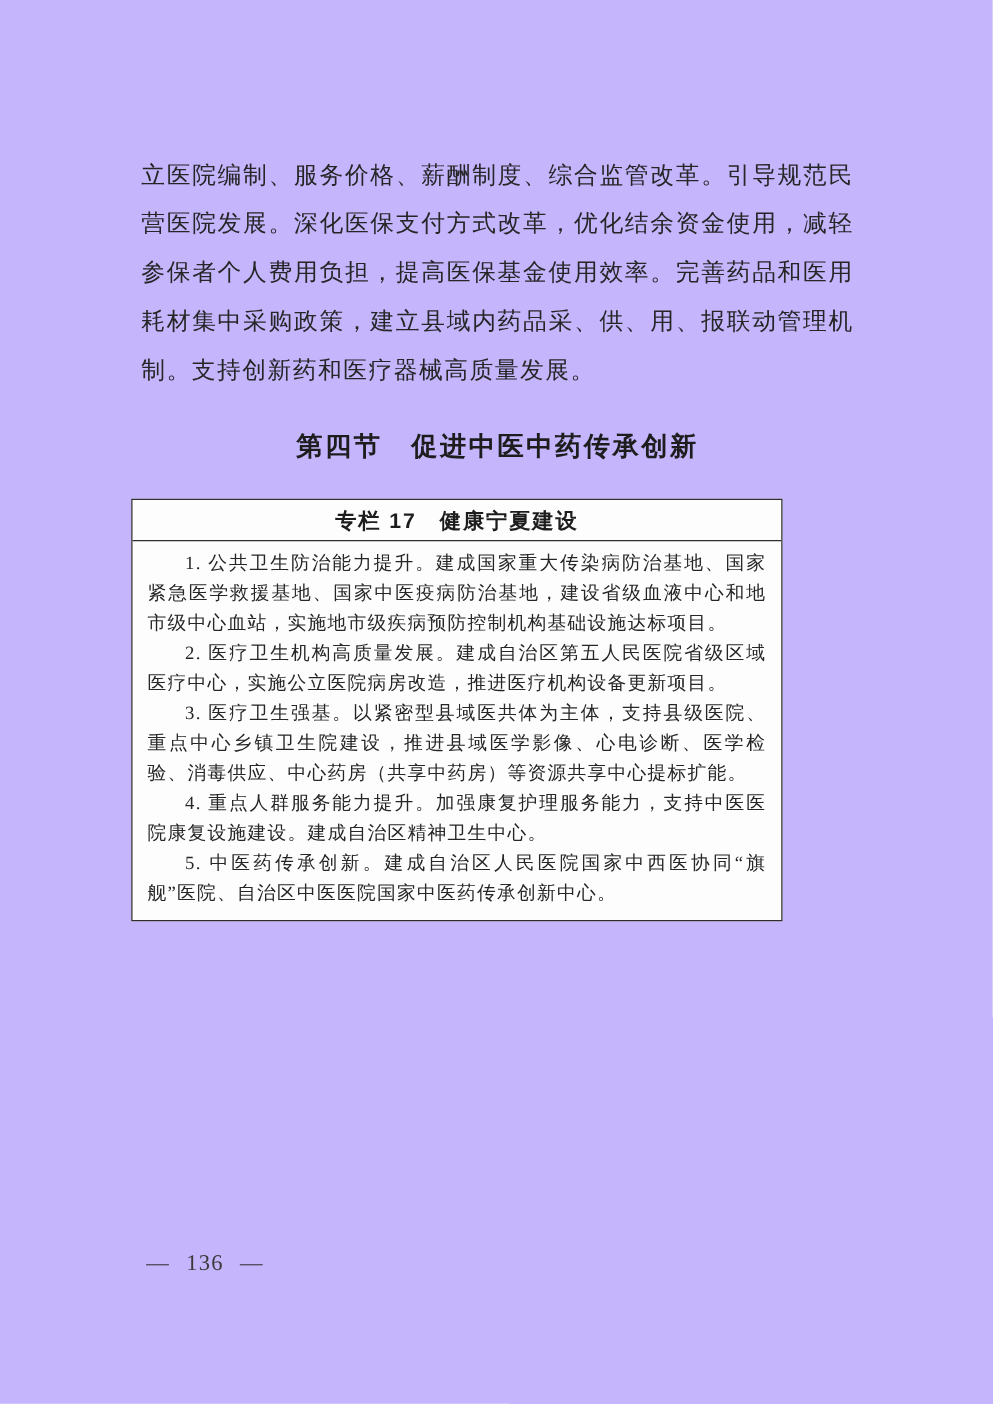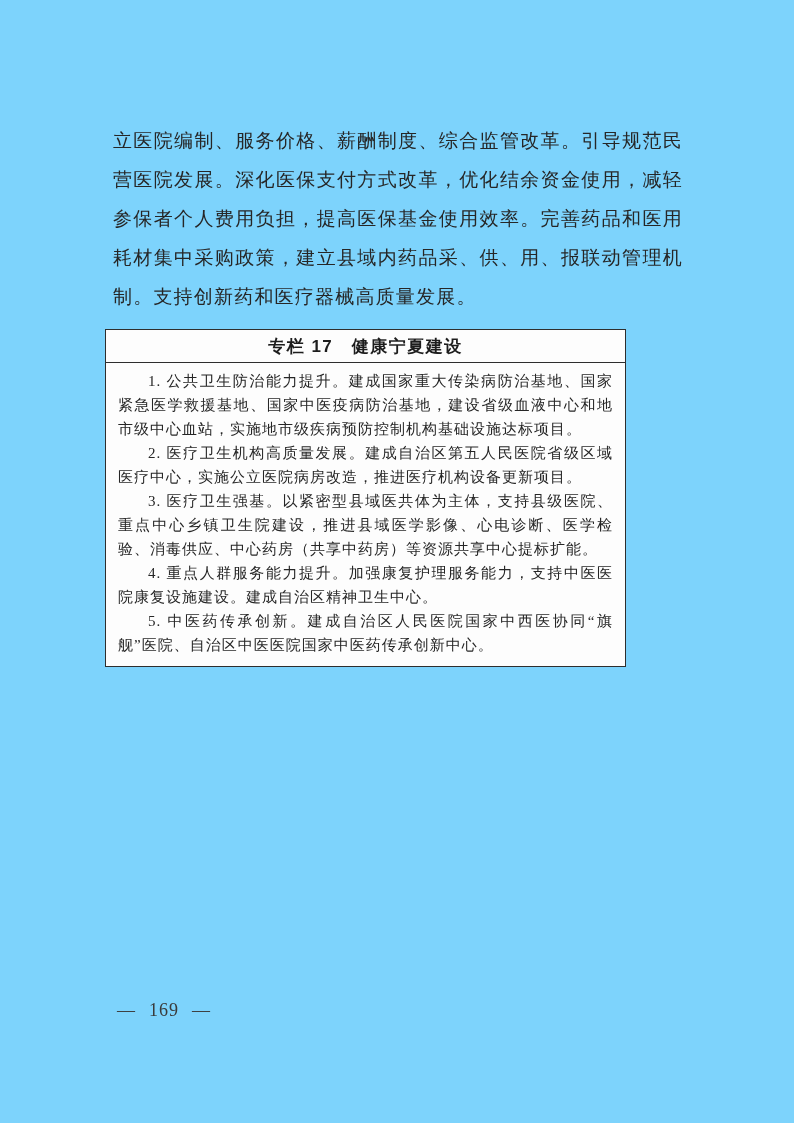--- a/index.html
+++ b/index.html
@@ -8,21 +8,21 @@
     width: 794px;
     height: 1123px;
     position: relative;
     font-family: "Liberation Serif", "DejaVu Serif", serif;
     color: #262626;
     overflow: hidden;
   }
   .page {
     position: absolute;
     inset: 0;
-    background: #7dd3fc;
+    background: #c4b5fd;
   }
   .content {
     position: absolute;
     left: 113px;
     top: 121px;
     width: 570px;
   }
   .body-para {
     font-size: 19px;
     line-height: 39px;
@@ -85,34 +85,35 @@
 </style>
 </head>
 <body>
 
 <div class="page">
 
   <div class="content">
 
     <p class="body-para">立医院编制、服务价格、薪酬制度、综合监管改革。引导规范民营医院发展。深化医保支付方式改革，优化结余资金使用，减轻参保者个人费用负担，提高医保基金使用效率。完善药品和医用耗材集中采购政策，建立县域内药品采、供、用、报联动管理机制。支持创新药和医疗器械高质量发展。</p>
 
+    <h2 class="section-heading">第四节　促进中医中药传承创新</h2>
 
 
     <div class="feature-box">
       <div class="feature-box-header">专栏 17　健康宁夏建设</div>
       <div class="feature-box-body">
         <p class="feature-box-item">1. 公共卫生防治能力提升。建成国家重大传染病防治基地、国家紧急医学救援基地、国家中医疫病防治基地，建设省级血液中心和地市级中心血站，实施地市级疾病预防控制机构基础设施达标项目。</p>
         <p class="feature-box-item">2. 医疗卫生机构高质量发展。建成自治区第五人民医院省级区域医疗中心，实施公立医院病房改造，推进医疗机构设备更新项目。</p>
         <p class="feature-box-item">3. 医疗卫生强基。以紧密型县域医共体为主体，支持县级医院、重点中心乡镇卫生院建设，推进县域医学影像、心电诊断、医学检验、消毒供应、中心药房（共享中药房）等资源共享中心提标扩能。</p>
         <p class="feature-box-item">4. 重点人群服务能力提升。加强康复护理服务能力，支持中医医院康复设施建设。建成自治区精神卫生中心。</p>
         <p class="feature-box-item">5. 中医药传承创新。建成自治区人民医院国家中西医协同“旗舰”医院、自治区中医医院国家中医药传承创新中心。</p>
       </div>
     </div>
 
   </div>
 
   <div class="page-footer">
     <span>—</span>
-    <span>169</span>
+    <span>136</span>
     <span>—</span>
   </div>
 
 </div>
 
 </body></html>

